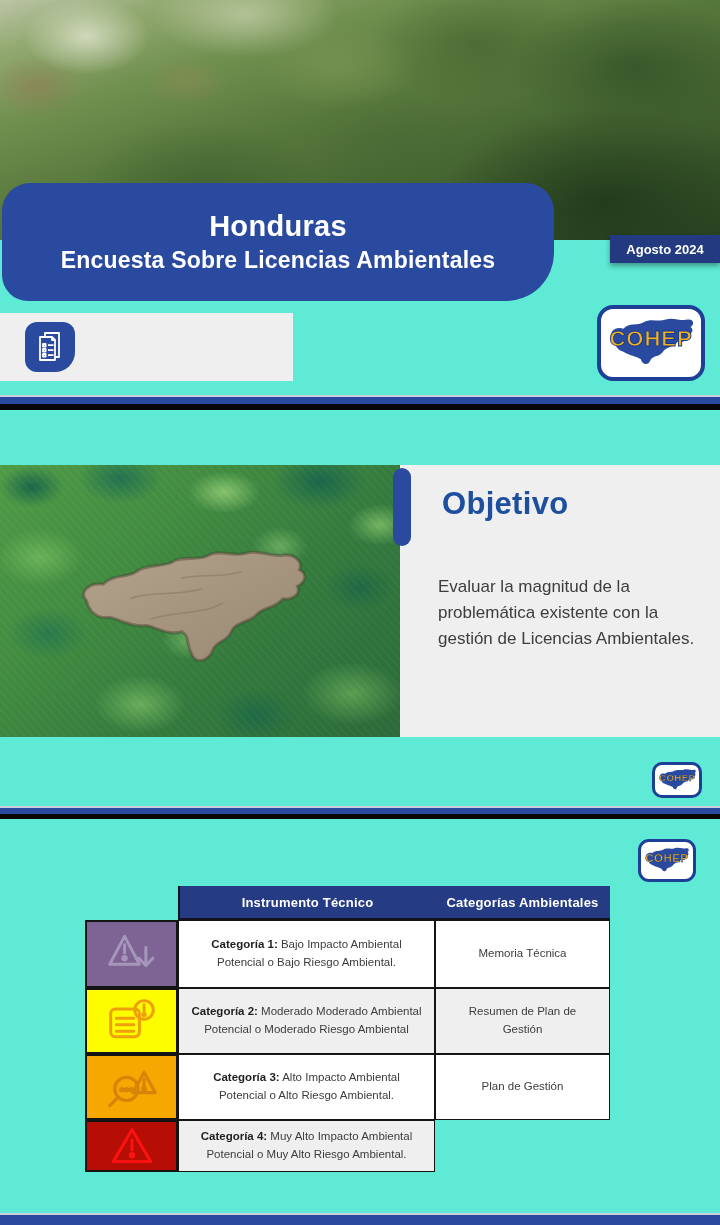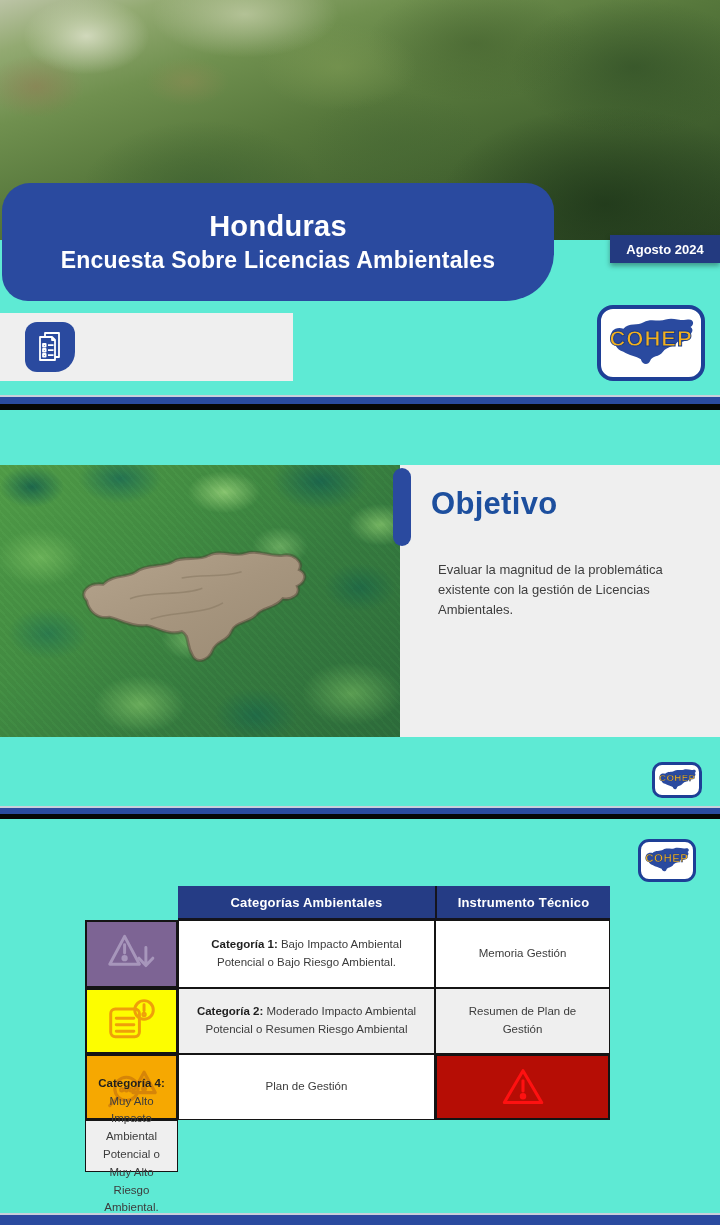--- a/index.html
+++ b/index.html
@@ -88,25 +88,25 @@
     mix-blend-mode:overlay;
   }
   .deforest{position:absolute;left:68px;top:535px;width:248px;height:148px;}
   .obj-panel{
     position:absolute;left:400px;top:465px;width:320px;height:272px;
   }
   .obj-tab{
     position:absolute;left:393px;top:468px;width:18px;height:78px;border-radius:9px;
   }
   .obj-title{
-    position:absolute;left:431px;top:486px;font-size:31px;font-weight:bold;letter-spacing:.3px;
+    position:absolute;left:442px;top:486px;font-size:31px;font-weight:bold;letter-spacing:.3px;
   }
   .obj-body{
-    position:absolute;left:438px;top:560px;width:262px;
-    font-size:13px;line-height:1.52;color:#3d3d3d;
+    position:absolute;left:438px;top:574px;width:262px;
+    font-size:17px;line-height:1.52;color:#3d3d3d;
   }
   
   .tbl{
     position:absolute;left:85px;top:886px;width:525px;
     display:grid;grid-template-columns:93px 257px 175px;
     grid-template-rows:34px 68px 66px 66px 52px;
   }
   .th{
     color:#fff;font-size:13px;font-weight:bold;letter-spacing:.2px;
     display:flex;align-items:center;justify-content:center;
@@ -209,66 +209,69 @@
   <section>
     <div class="cohep cohep-md">
       <svg viewBox="0 0 100 64">
         <path fill="#2a4a9f" d="M8,30 C4,24 12,18 20,21 C26,14 36,18 42,14 C50,9 58,14 66,11 C74,8 82,13 90,11 C96,10 98,16 93,19 C97,22 95,27 89,28 C91,33 84,37 79,35 C75,41 67,40 63,46 C59,52 51,50 49,56 C47,61 40,60 39,54 C34,51 26,50 20,46 C12,44 10,36 8,30 Z"></path>
         <text x="50" y="40" text-anchor="middle" font-size="24" font-weight="bold" fill="#f2b01e" stroke="#173a8a" stroke-width="1" letter-spacing="1">COHEP</text>
       </svg>
     </div>
 
     <div class="tbl">
       <div></div>
+      <div class="th th-2" style="background-color: rgb(37, 60, 133);">Instrumento Técnico</div>
       <div class="th" style="background-color: rgb(37, 60, 133);">Categorías Ambientales</div>
-      <div class="th th-2" style="background-color: rgb(37, 60, 133);">Instrumento Técnico</div>
 
       <div class="cell icon-cell" style="background-color: rgb(125, 100, 148);">
         <svg width="58" height="50" viewBox="0 0 60 54" fill="none" stroke="#a796bb" stroke-width="3.2" stroke-linejoin="round" stroke-linecap="round">
           <path d="M22 8 L38 38 H6 Z"></path>
           <path d="M22 17 v9"></path>
           <circle cx="22" cy="31.5" r="1.8"></circle>
           <path d="M45 20 v18 M37.5 31.5 L45 39.5 L52.5 31.5"></path>
         </svg>
       </div>
       <div class="cell cat-cell row-light">
         <p><b>Categoría 1:</b><span> Bajo Impacto Ambiental Potencial o Bajo Riesgo Ambiental.</span></p>
       </div>
       <div class="cell inst-cell row-light">
-        <p>Memoria Gestión</p>
+        <p>Memoria Técnica</p>
       </div>
 
       <div class="cell icon-cell" style="background-color: rgb(253, 253, 0);">
         <svg width="58" height="50" viewBox="0 0 60 54" fill="none" stroke="#ef9f0a" stroke-width="3.2" stroke-linejoin="round" stroke-linecap="round">
           <rect x="7" y="14" width="31" height="30" rx="5"></rect>
           <path d="M13 24 h19 M13 31 h19 M13 38 h19"></path>
           <circle cx="43" cy="15" r="10"></circle>
           <path d="M43 9.5 v6.5"></path>
           <circle cx="43" cy="20" r="1.3"></circle>
         </svg>
       </div>
       <div class="cell cat-cell row-gray">
-        <p><b>Categoría 2:</b><span> Moderado Impacto Ambiental Potencial o Resumen Riesgo Ambiental</span></p>
+        <p><b>Categoría 2:</b><span> Moderado Moderado Ambiental Potencial o Moderado Riesgo Ambiental</span></p>
       </div>
       <div class="cell inst-cell row-gray">
         <p>Resumen de Plan de Gestión</p>
       </div>
 
       <div class="cell icon-cell" style="background-color: rgb(246, 168, 1);">
         <svg width="60" height="52" viewBox="0 0 64 56" fill="none" stroke="#d68508" stroke-width="3.4" stroke-linejoin="round" stroke-linecap="round">
           <circle cx="26" cy="30" r="12.5"></circle>
           <path d="M16.5 39.5 L8 48"></path>
           <circle cx="21" cy="31" r="1.2"></circle>
             <circle cx="26" cy="31" r="1.2"></circle>
             <circle cx="31" cy="31" r="1.2"></circle>
           <path d="M45 12 L57 34 H33 Z"></path>
           <path d="M45 19.5 v7"></path>
           <circle cx="45" cy="30" r="1.5"></circle>
         </svg>
       </div>
+      <div class="cell cat-cell row-light">
+        <p><b>Categoría 3:</b><span> Alto Impacto Ambiental Potencial o Alto Riesgo Ambiental.</span></p>
+      </div>
       <div class="cell inst-cell row-light">
         <p>Plan de Gestión</p>
       </div>
 
       <div class="cell icon-cell" style="background-color: rgb(182, 13, 5);">
         <svg width="48" height="42" viewBox="0 0 60 54" fill="none" stroke="#fe1111" stroke-width="4" stroke-linejoin="round" stroke-linecap="round">
           <path d="M30 6 L54 47 H6 Z"></path>
           <path d="M30 19 v13"></path>
           <circle cx="30" cy="39" r="2.2" fill="#fe1111"></circle>
         </svg>

